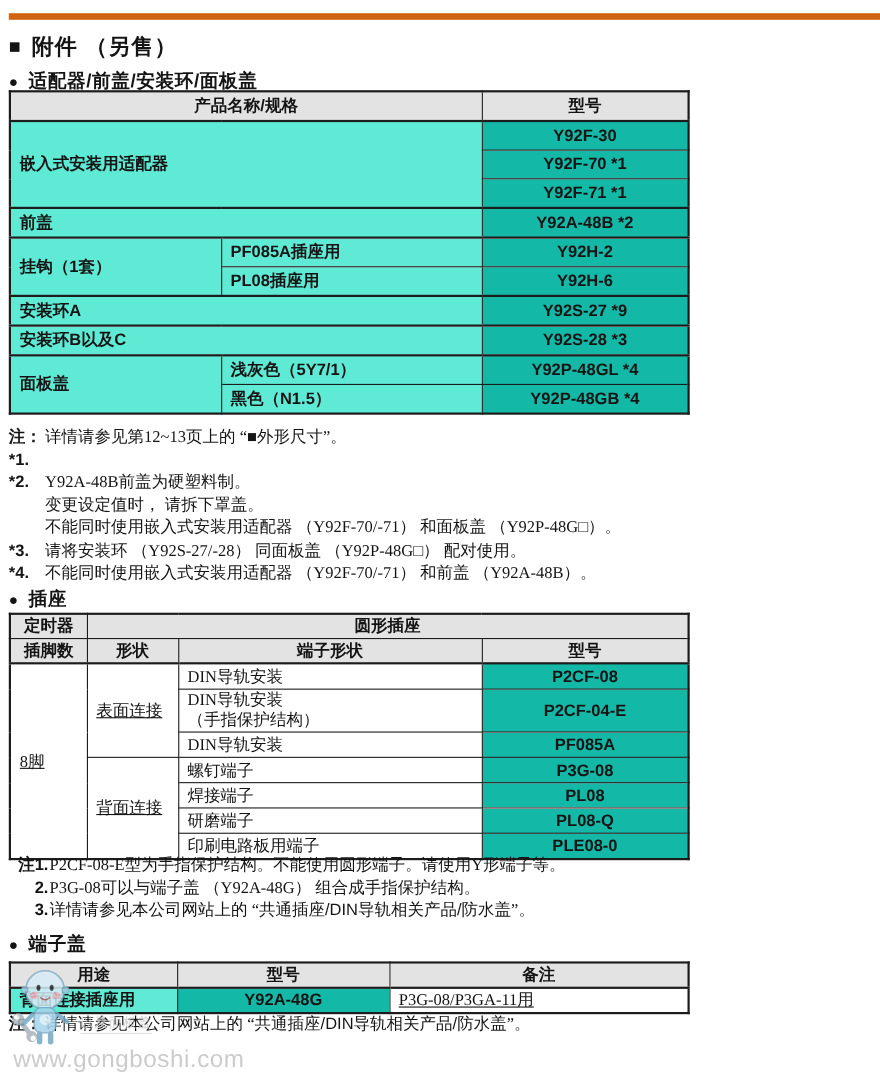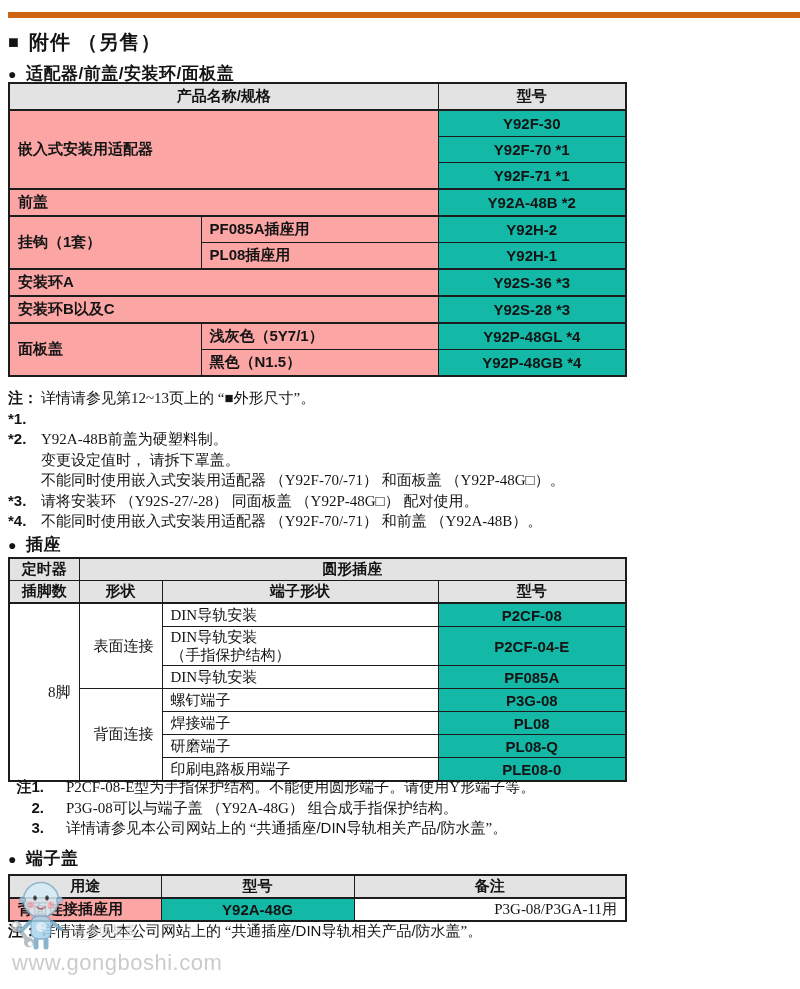--- a/index.html
+++ b/index.html
@@ -16,41 +16,41 @@
   .h2 .bullet{margin-right:9px;font-size:14px;}
   #h2-adapters{top:62px;}
   #h2-sockets{top:533px;}
   #h2-cover{top:847px;}
 
   table{border-collapse:collapse;table-layout:fixed;position:absolute;left:8px;border:2px solid #1c1c1c;}
   td,th{border:1px solid #1c1c1c;padding:0 8px;font-size:15px;height:25px;overflow:hidden;}
   th{background:#e3e3e3;font-weight:bold;text-align:center;padding:0 4px;}
   .hb th{border-bottom-width:2px;}
   tr.thick td{border-top-width:2px;}
-  .name{background:#fca5a5;font-weight:bold;text-align:left;}
+  .name{background:#5eead4;font-weight:bold;text-align:left;}
   .model{background:#14b8a6;font-weight:bold;text-align:center;}
   .serif{font-family:"Liberation Serif","DejaVu Serif",serif;font-weight:normal;margin-top:48px;}
-  .ctr{text-align:right;}
+  .ctr{text-align:left;text-decoration:underline;}
   .pre{white-space:pre-line;line-height:18px;}
 
   #t1{top:82px;width:617px;}
   #t2{top:557px;width:617px;}
   #t2 td{height:22px;}
   #t2 th{height:21px;}
   #t2 tr.dbl td{height:38px;}
   #t3{top:874px;width:617px;}
   #t3 td,#t3 th{height:21px;}
 
   .notes{position:absolute;left:8px;width:780px;font-size:15px;}
   #notes1{top:388px;}
   #notes2{top:777px;}
   #note3{top:921px;}
   .note-line{display:flex;line-height:20.5px;}
   .nlabel{flex:0 0 33px;font-weight:bold;}
-  #notes2 .nlabel{flex:0 0 36px;text-align:right;padding-right:22px;}
+  #notes2 .nlabel{flex:0 0 36px;text-align:right;padding-right:1px;}
   .nbody{font-family:"Liberation Serif","DejaVu Serif",serif;}
   .nbold{font-family:"Liberation Sans","DejaVu Sans",sans-serif;font-weight:normal;}
 
   .watermark{position:absolute;left:10px;top:880px;width:190px;opacity:0.85;z-index:5;pointer-events:none;}
   .wm-brand{position:absolute;left:63px;top:42px;font-size:12px;color:#c6c6c6;letter-spacing:1px;border-bottom:1px solid #dadada;}
   .wm-url{position:absolute;left:2px;top:70px;font-size:22px;color:#c3c3c3;letter-spacing:0.5px;}
 </style>
 </head>
 <body>
 
@@ -91,25 +91,25 @@
     <td class="name" colspan="2">前盖</td>
     <td class="model">Y92A-48B *2</td>
   </tr>
   <tr class="thick">
     <td class="name" rowspan="2">挂钩（1套）</td>
     <td class="name">PF085A插座用</td>
     <td class="model">Y92H-2</td>
   </tr>
   <tr>
     <td class="name">PL08插座用</td>
-    <td class="model">Y92H-1</td>
+    <td class="model">Y92H-6</td>
   </tr>
   <tr class="thick">
     <td class="name" colspan="2">安装环A</td>
-    <td class="model">Y92S-36 *3</td>
+    <td class="model">Y92S-27 *9</td>
   </tr>
   <tr class="thick">
     <td class="name" colspan="2">安装环B以及C</td>
     <td class="model">Y92S-28 *3</td>
   </tr>
   <tr class="thick">
     <td class="name" rowspan="2">面板盖</td>
     <td class="name">浅灰色（5Y7/1）</td>
     <td class="model">Y92P-48GL *4</td>
   </tr>

